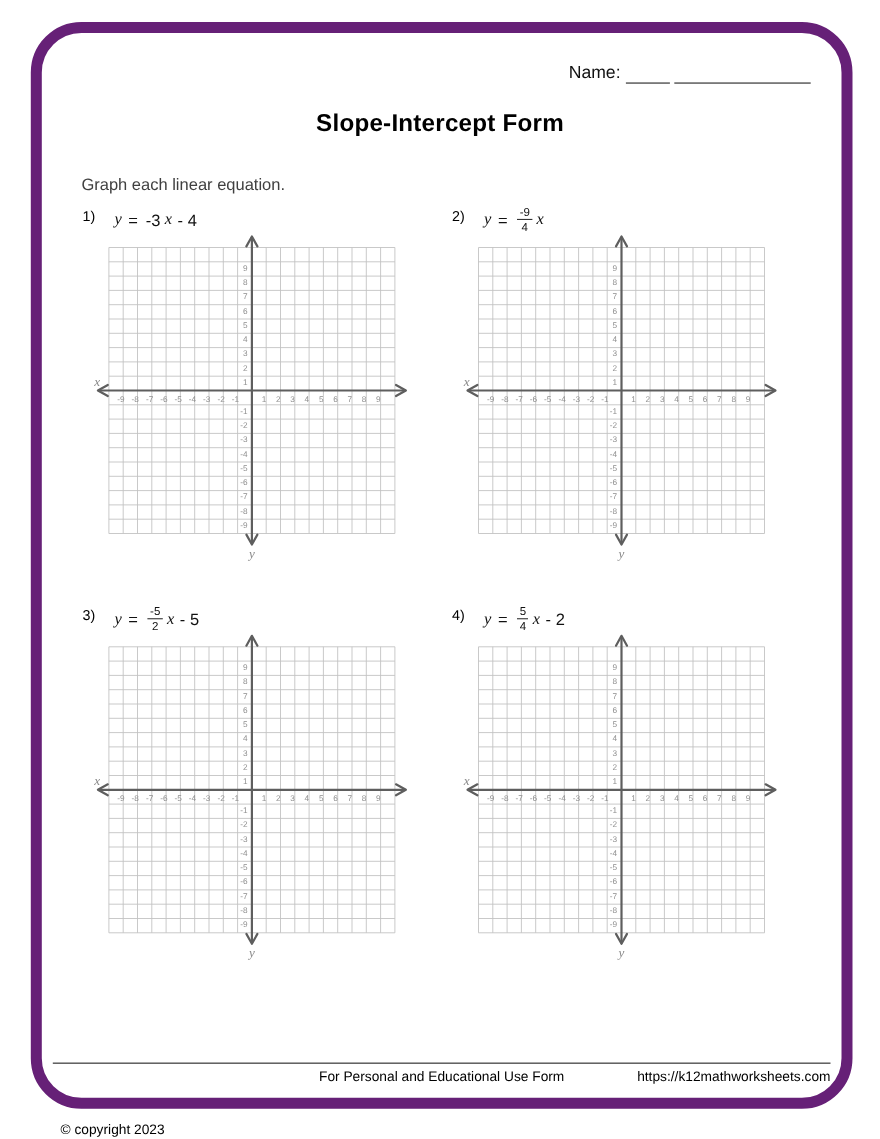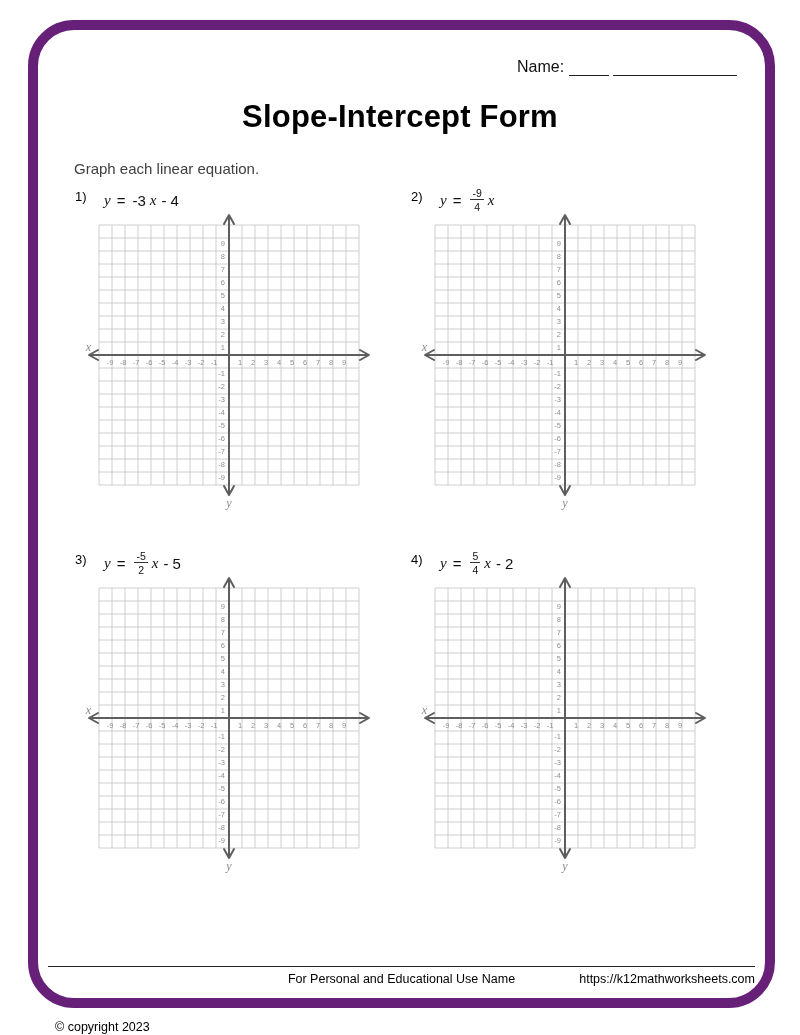--- a/index.html
+++ b/index.html
@@ -9,21 +9,21 @@
   }
   .frame{
     position:absolute;left:28px;top:20px;width:747px;height:988px;
     box-sizing:border-box;border:10px solid #662077;border-radius:46px;
   }
   .name-row{position:absolute;top:58px;left:517px;font-size:16px;display:flex;align-items:flex-start;}
   .name-underline-short{display:inline-block;width:40px;height:17px;border-bottom:1.6px solid #222;margin-left:5px;}
   .name-underline-long{display:inline-block;width:124px;height:17px;border-bottom:1.6px solid #222;margin-left:4px;}
   .title{
     position:absolute;top:99px;left:0;width:800px;text-align:center;
-    font-size:31px;font-weight:bold;letter-spacing:.2px;color:#000;
+    font-size:22px;font-weight:bold;letter-spacing:.2px;color:#000;
   }
   .instructions{position:absolute;top:160px;left:74px;font-size:15px;color:#404040;}
   .problem{position:absolute;width:320px;height:335px;}
   #p0{left:72px;top:186px;}
   #p1{left:408px;top:186px;}
   #p2{left:72px;top:549px;}
   #p3{left:408px;top:549px;}
   .pnum{position:absolute;left:3px;top:3px;font-size:13px;color:#000;}
   .equation{
     position:absolute;left:32px;top:0;height:28px;display:flex;align-items:center;
@@ -491,15 +491,15 @@
           <text x="6" y="139" text-anchor="end">x</text>
           <text x="144" y="295" text-anchor="middle">y</text>
         </g>
       </svg>
     </div>
   </div>
 
 <div class="footer-line"></div>
 <div class="footer">
   <span class="f-left">© copyright 2023</span>
-  <span class="f-center">For Personal and Educational Use Name</span>
+  <span class="f-center">For Personal and Educational Use Form</span>
   <span class="f-right">https://k12mathworksheets.com</span>
 </div>
 
 </body></html>

